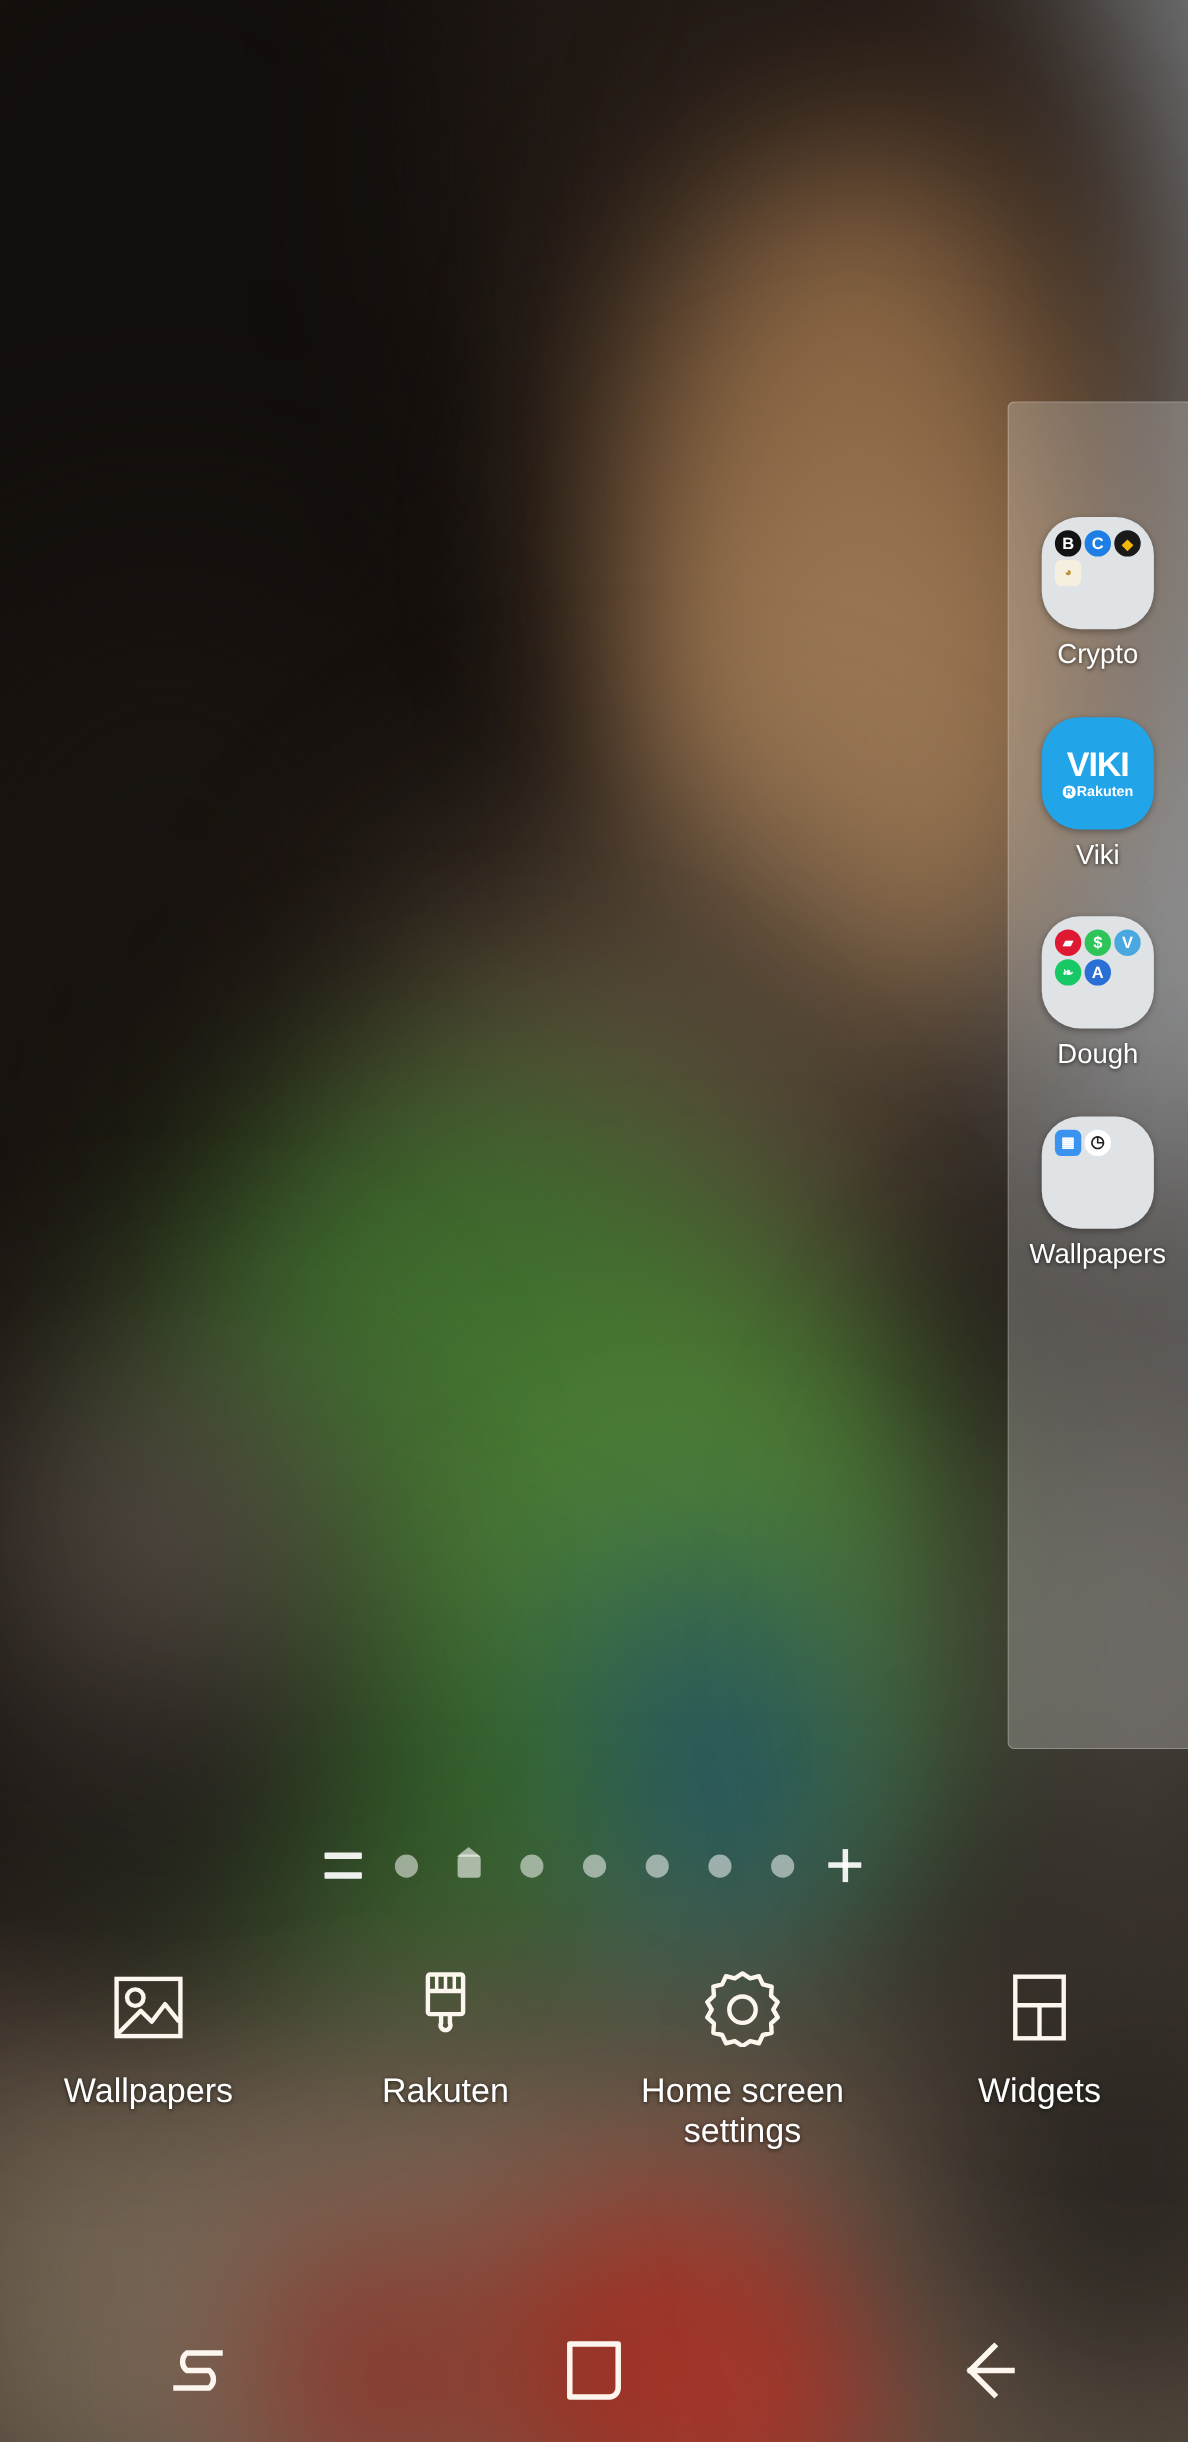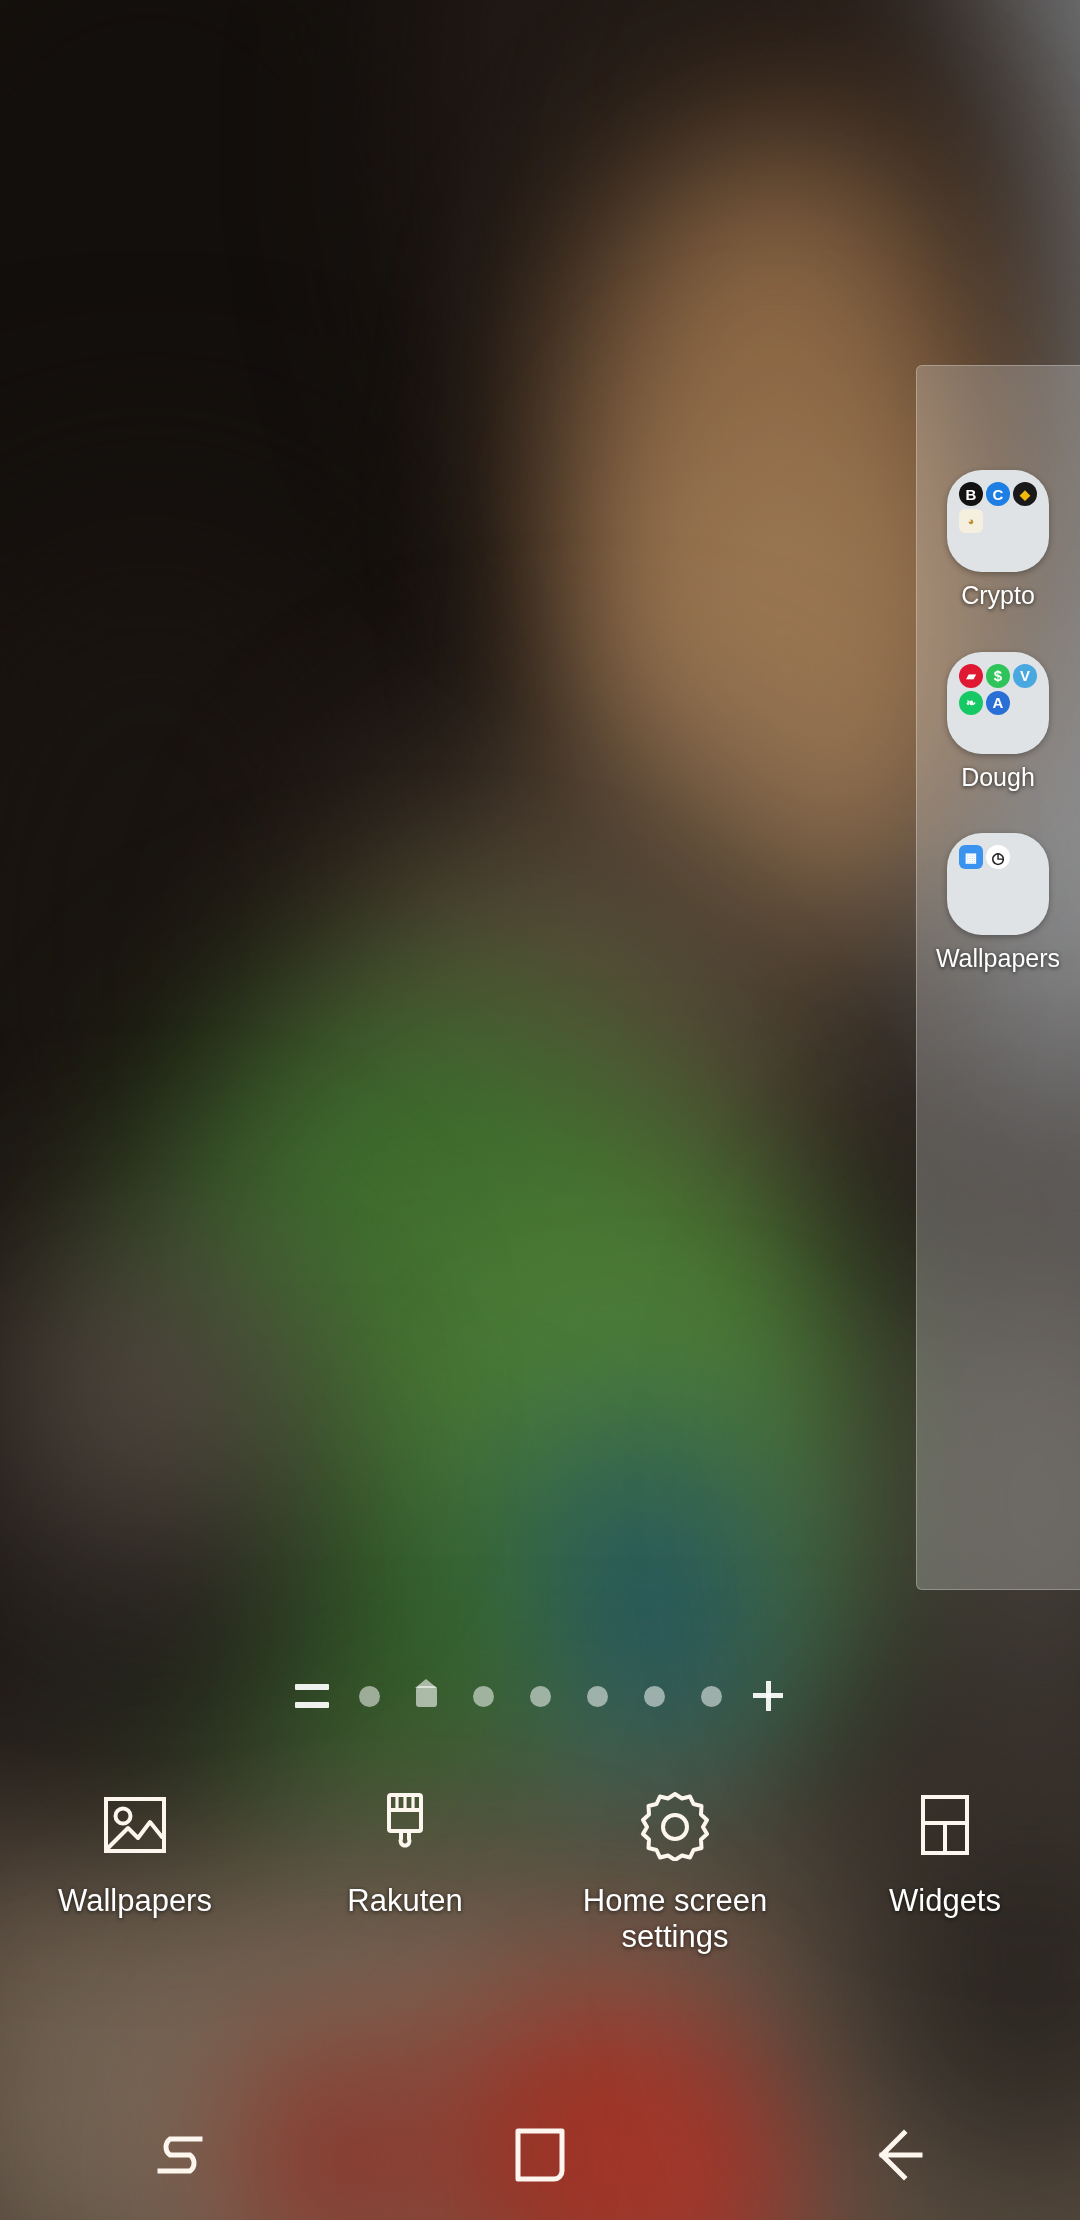--- a/index.html
+++ b/index.html
@@ -339,20 +339,32 @@
       <div class="mini-grid">
         <div class="mini" style="background:#121212;color:#ffffff;">B</div>
         <div class="mini" style="background:#1d7ee3;color:#ffffff;">C</div>
         <div class="mini" style="background:#1a1a1a;color:#f0b90b;font-size:13px;">◆</div>
         <div class="mini sq" style="background:#f4efdf;color:#c08a2e;font-size:11px;">◕</div>
       </div>
     </div>
     <div class="app-label">Crypto</div>
   </div>
 
+  <div class="app-item">
+    <div class="app-icon">
+      <div class="app-full" style="background:#21a4e8;">
+        <div class="viki-main">VIKI</div>
+        <div class="viki-sub">
+          <span class="viki-r">R</span>
+          <span>Rakuten</span>
+        </div>
+      </div>
+    </div>
+    <div class="app-label">Viki</div>
+  </div>
 
   <div class="app-item">
     <div class="app-icon">
       <div class="folder-bg"></div>
       <div class="mini-grid">
         <div class="mini" style="background:#e01933;color:#ffffff;font-size:12px;">▰</div>
         <div class="mini" style="background:#2fc45a;color:#ffffff;">$</div>
         <div class="mini" style="background:#4aa8e0;color:#ffffff;">V</div>
         <div class="mini" style="background:#17c964;color:#ffffff;font-size:12px;">❧</div>
         <div class="mini" style="background:#2a6fd6;color:#ffffff;">A</div>

